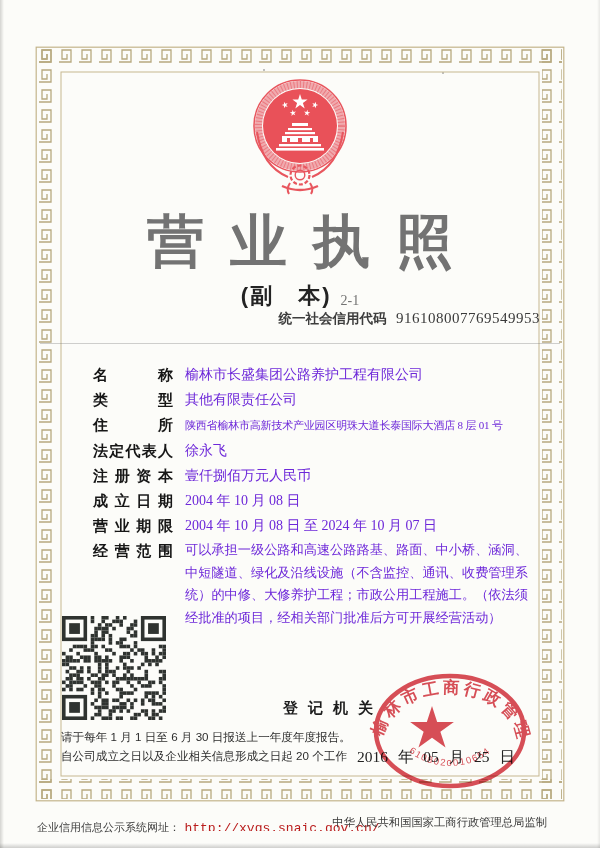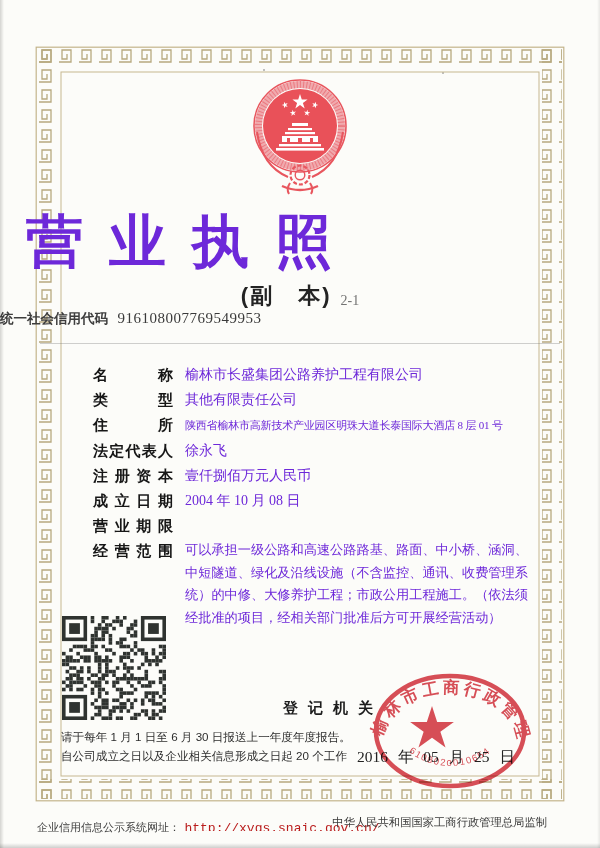--- a/index.html
+++ b/index.html
@@ -8,27 +8,27 @@
   
   .edge-l{position:absolute;left:0;top:0;width:4px;height:100%;background:linear-gradient(to right,rgba(0,0,0,.16),rgba(0,0,0,0));}
   .edge-b{position:absolute;left:0;bottom:0;width:100%;height:5px;background:linear-gradient(to top,rgba(0,0,0,.18),rgba(0,0,0,0));}
   .edge-r{position:absolute;right:0;top:0;width:3px;height:100%;background:linear-gradient(to left,rgba(0,0,0,.08),rgba(0,0,0,0));}
   .speck{position:absolute;width:2px;height:2px;border-radius:50%;background:#6a6a6a;opacity:.55;}
 
   .frame{position:absolute;left:35px;top:46px;}
 
   .emblem{position:absolute;left:252px;top:74px;}
 
-  .title{position:absolute;left:0;top:204px;width:600px;
-         font-size:57px;font-weight:900;color:#6d28d9;letter-spacing:26px;padding-left:26px;box-sizing:border-box;}
+  .title{position:absolute;left:0;top:204px;width:600px;text-align:center;
+         font-size:57px;font-weight:900;color:#737373;letter-spacing:26px;padding-left:26px;box-sizing:border-box;}
   .subrow{position:absolute;left:0;top:281px;width:600px;display:flex;justify-content:center;align-items:center;}
   .subtitle{font-size:22px;font-weight:700;color:#232323;letter-spacing:2px;}
   .copyno{font-size:14px;font-family:"Liberation Serif",serif;color:#737373;margin-left:9px;padding-top:9px;}
 
-  .creditrow{position:absolute;left:0;top:309px;width:540px;white-space:nowrap;}
+  .creditrow{position:absolute;left:0;top:309px;width:540px;text-align:right;white-space:nowrap;}
   .credit-label{font-size:13.5px;font-weight:600;color:#3d3d3d;}
   .credit-code{font-size:15px;font-family:"Liberation Serif",serif;color:#3a3a3a;letter-spacing:.5px;margin-left:5px;}
   .scanline{position:absolute;left:40px;top:343px;width:520px;height:1px;background:rgba(110,110,110,.32);}
 
   .fields{position:absolute;left:93px;top:363px;width:448px;}
   .field-row{display:flex;align-items:flex-start;margin-bottom:1px;min-height:24px;}
   .field-label{width:80px;flex:0 0 80px;font-size:15px;font-weight:700;color:#161616;line-height:24px;margin-right:12px;}
   .j{display:flex;justify-content:space-between;}
   .field-value{flex:1;font-size:14px;font-family:"Liberation Serif",serif;color:#6d28d9;line-height:24px;}
   .field-row.addr .field-value{font-size:11px;letter-spacing:-.2px;line-height:25px;}
@@ -167,20 +167,21 @@
         </div>
       <div class="field-value">2004 年 10 月 08 日</div>
     </div>
     <div class="field-row">
       <div class="field-label j">
           <span>营</span>
           <span>业</span>
           <span>期</span>
           <span>限</span>
         </div>
+      <div class="field-value">2004 年 10 月 08 日 至 2024 年 10 月 07 日</div>
     </div>
     <div class="field-row scope">
       <div class="field-label j">
           <span>经</span>
           <span>营</span>
           <span>范</span>
           <span>围</span>
         </div>
       <div class="field-value">可以承担一级公路和高速公路路基、路面、中小桥、涵洞、中短隧道、绿化及沿线设施（不含监控、通讯、收费管理系统）的中修、大修养护工程；市政公用工程施工。（依法须经批准的项目，经相关部门批准后方可开展经营活动）</div>
     </div>

